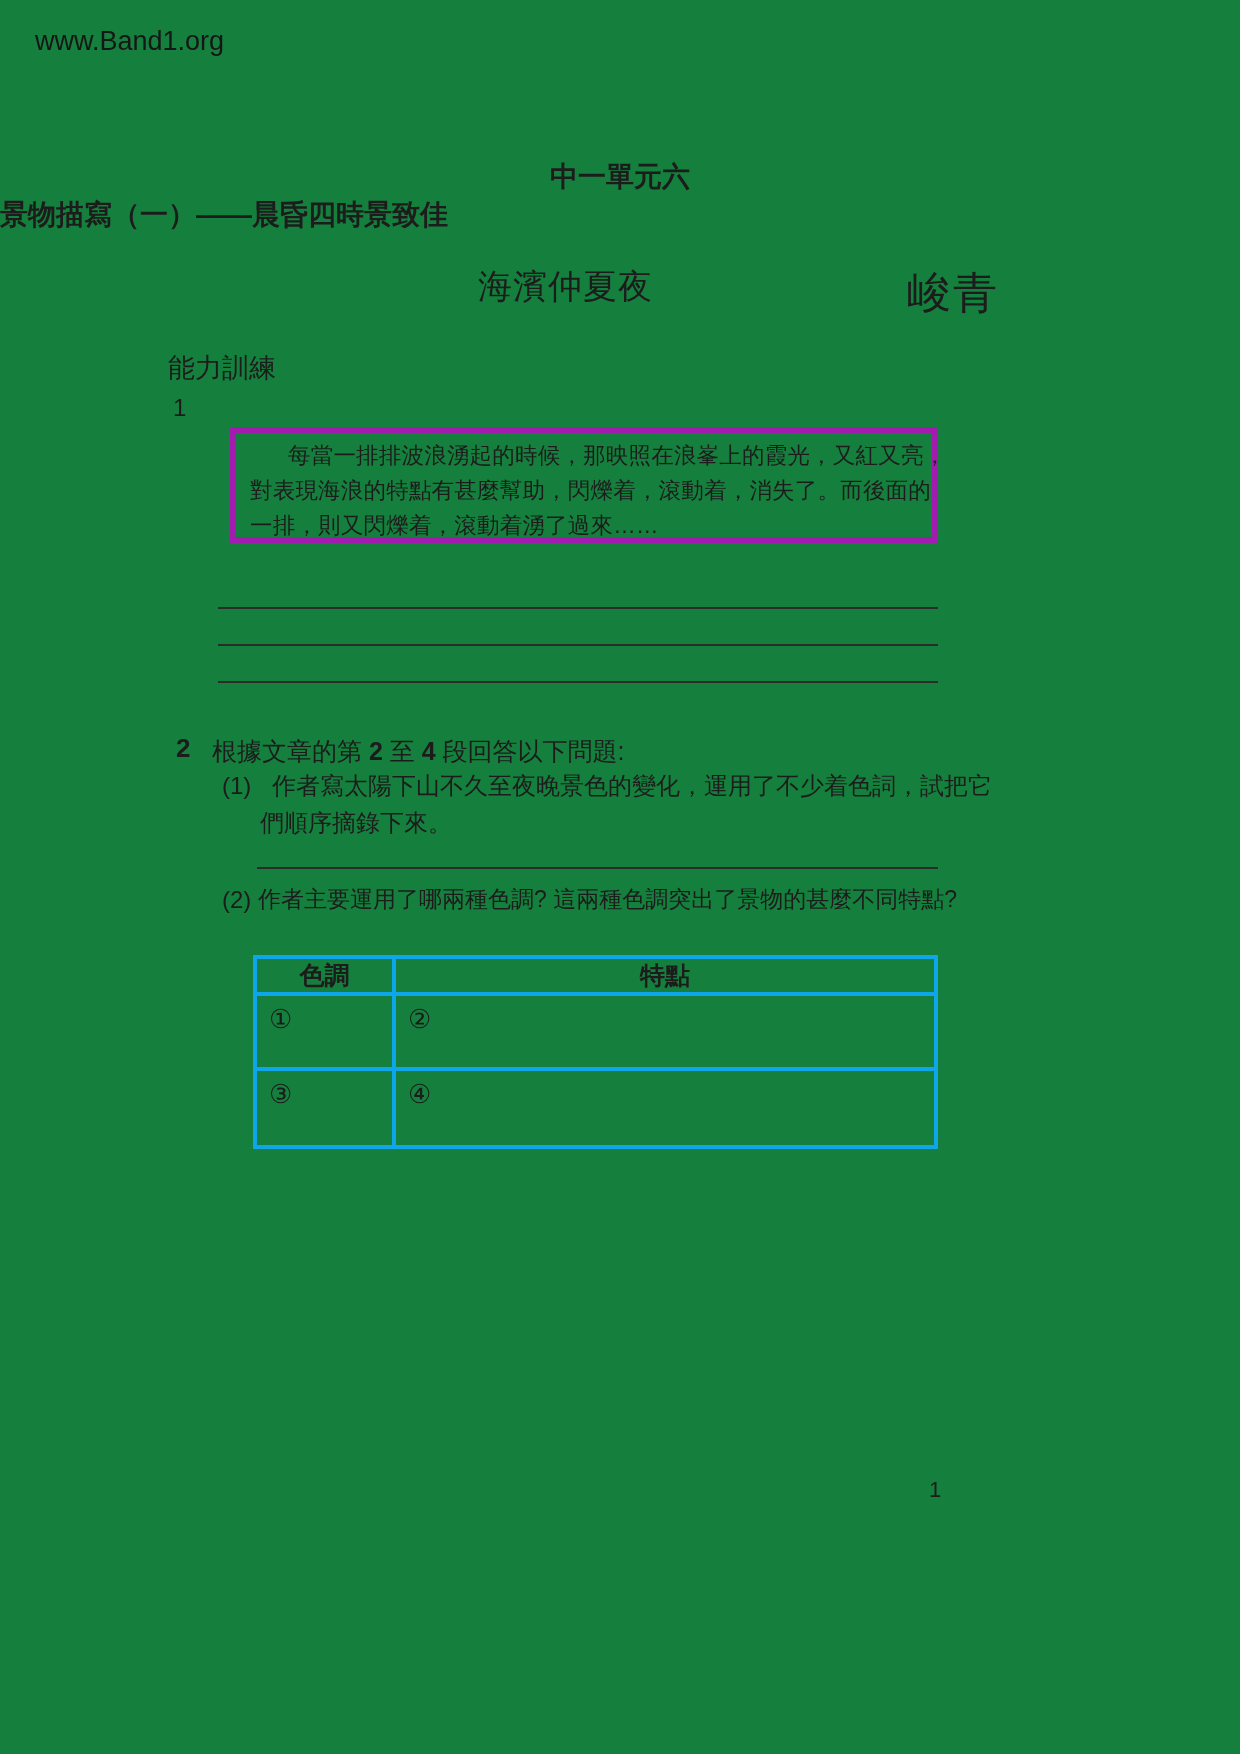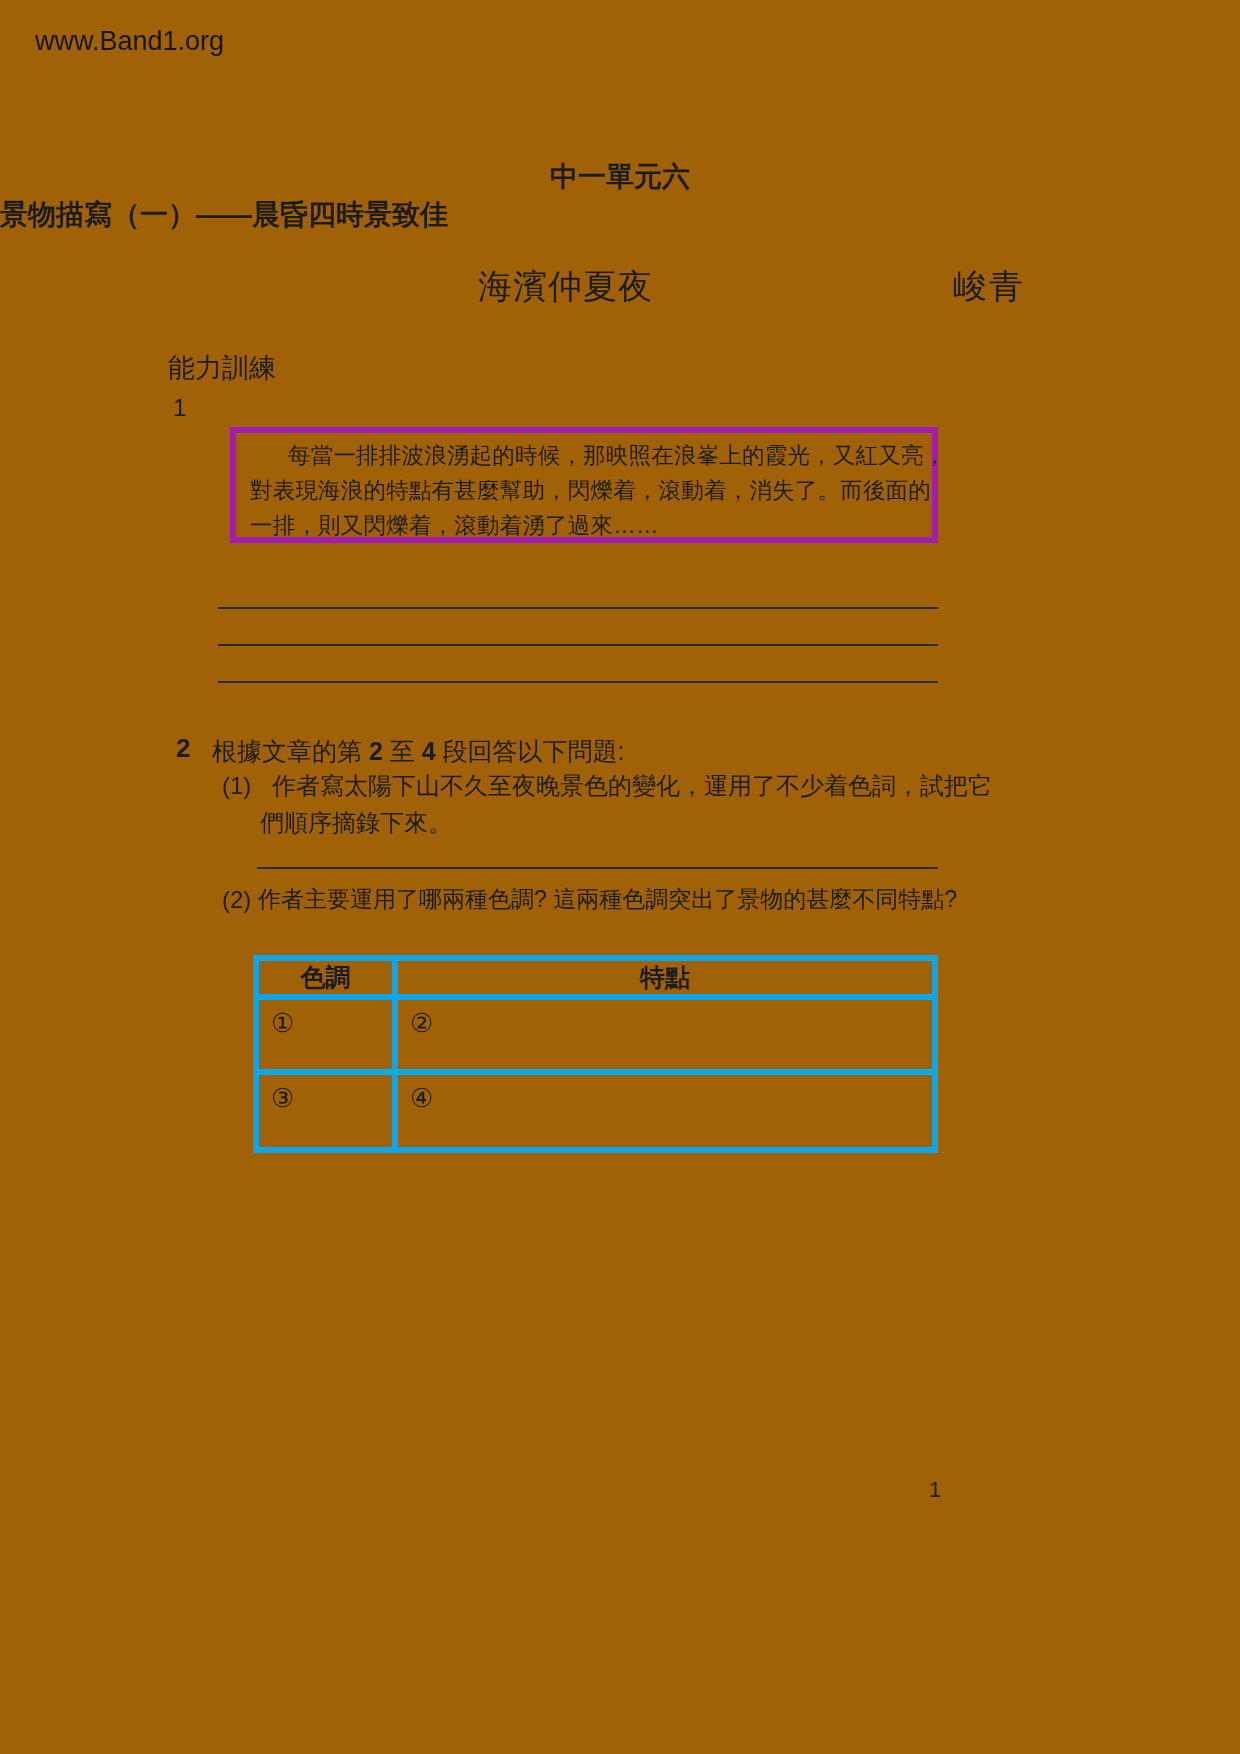--- a/index.html
+++ b/index.html
@@ -1,21 +1,21 @@
 <!DOCTYPE html>
 <html><head>
 <meta charset="utf-8">
 <style>
   * { margin: 0; padding: 0; box-sizing: border-box; }
   html, body { background: #ffffff; }
   .page {
     position: relative;
     width: 1240px;
     height: 1754px;
-    background: #a16207;
+    background: #15803d;
     color: #1c1c1c;
     font-family: "Liberation Sans", serif;
     overflow: hidden;
   }
   .abs { position: absolute; white-space: nowrap; }
 
   .watermark {
     left: 35px; top: 26px;
     font-size: 27px;
     font-family: "Liberation Sans", sans-serif;
@@ -29,21 +29,21 @@
     font-family: "Liberation Sans", sans-serif;
   }
   .unit-line2 {
     left: 0; top: 196px; width: 1240px;
     text-align: left;
     font-size: 28px; font-weight: 700;
     font-family: "Liberation Sans", sans-serif;
   }
 
   .article-title { left: 478px; top: 264px; font-size: 34px; letter-spacing: 1px; }
-  .article-author { left: 953px; top: 264px; font-size: 34px; letter-spacing: 2px; }
+  .article-author { left: 907px; top: 264px; font-size: 44px; letter-spacing: 2px; }
 
   .section-heading {
     left: 168px; top: 350px;
     font-size: 27px; font-weight: 400;
     font-family: "Liberation Sans", sans-serif;
   }
 
   .q1-number { left: 173px; top: 394px; font-size: 24px; font-family: "Liberation Sans", sans-serif; }
   .q1-prompt { left: 212px; top: 392px; font-size: 25px; }
 
@@ -90,21 +90,21 @@
   .grid-table {
     position: absolute;
     left: 253px; top: 955px;
     width: 685px;
     border-collapse: collapse;
     table-layout: fixed;
     font-size: 25px;
     color: #1c1c1c;
   }
   .grid-table th, .grid-table td {
-    border: 6px solid #0ea5e9;
+    border: 4px solid #0ea5e9;
     vertical-align: top;
   }
   .grid-table th {
     height: 36px;
     text-align: center;
     vertical-align: middle;
     font-weight: 700;
     font-family: "Liberation Sans", sans-serif;
     font-size: 25px;
   }

